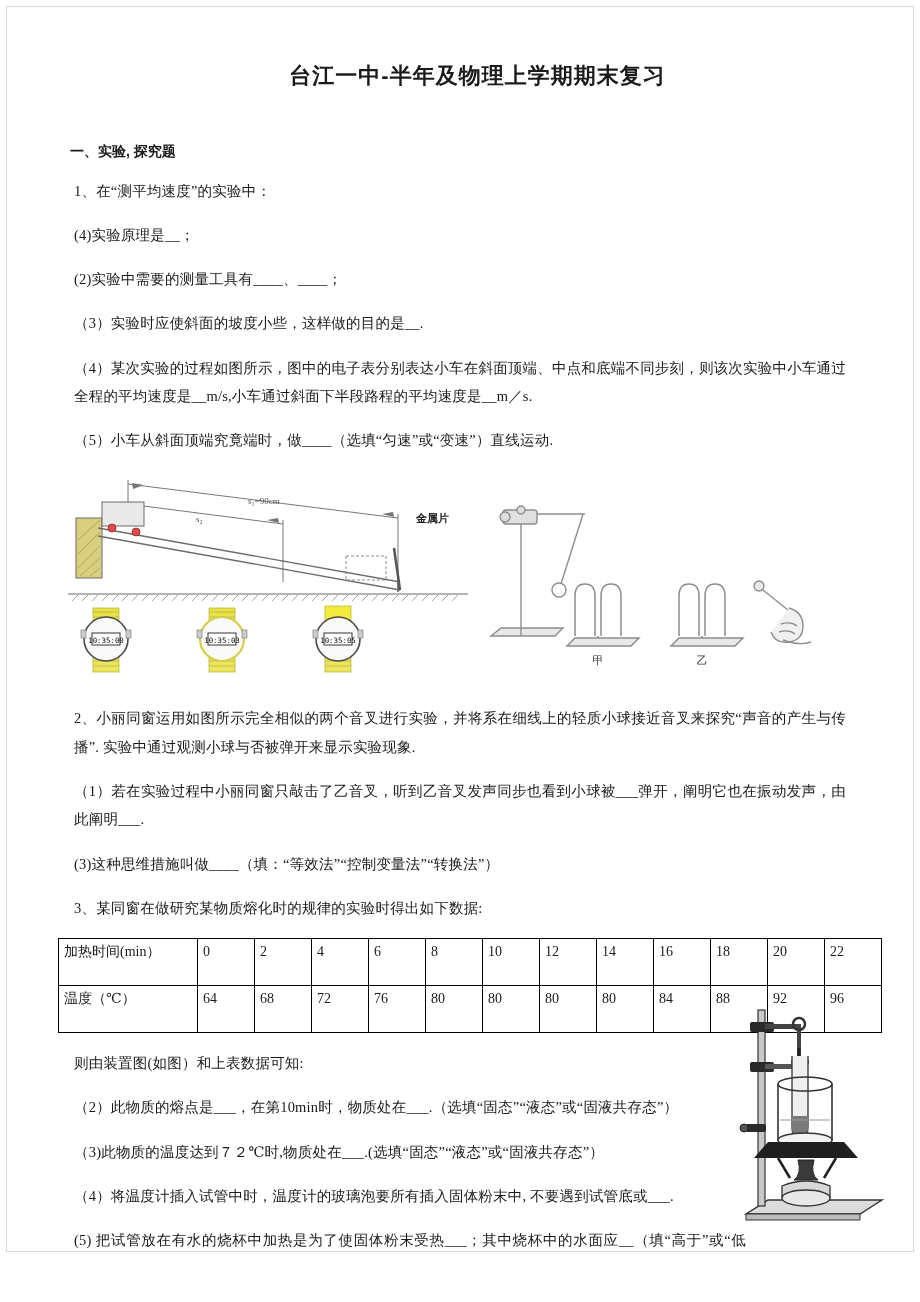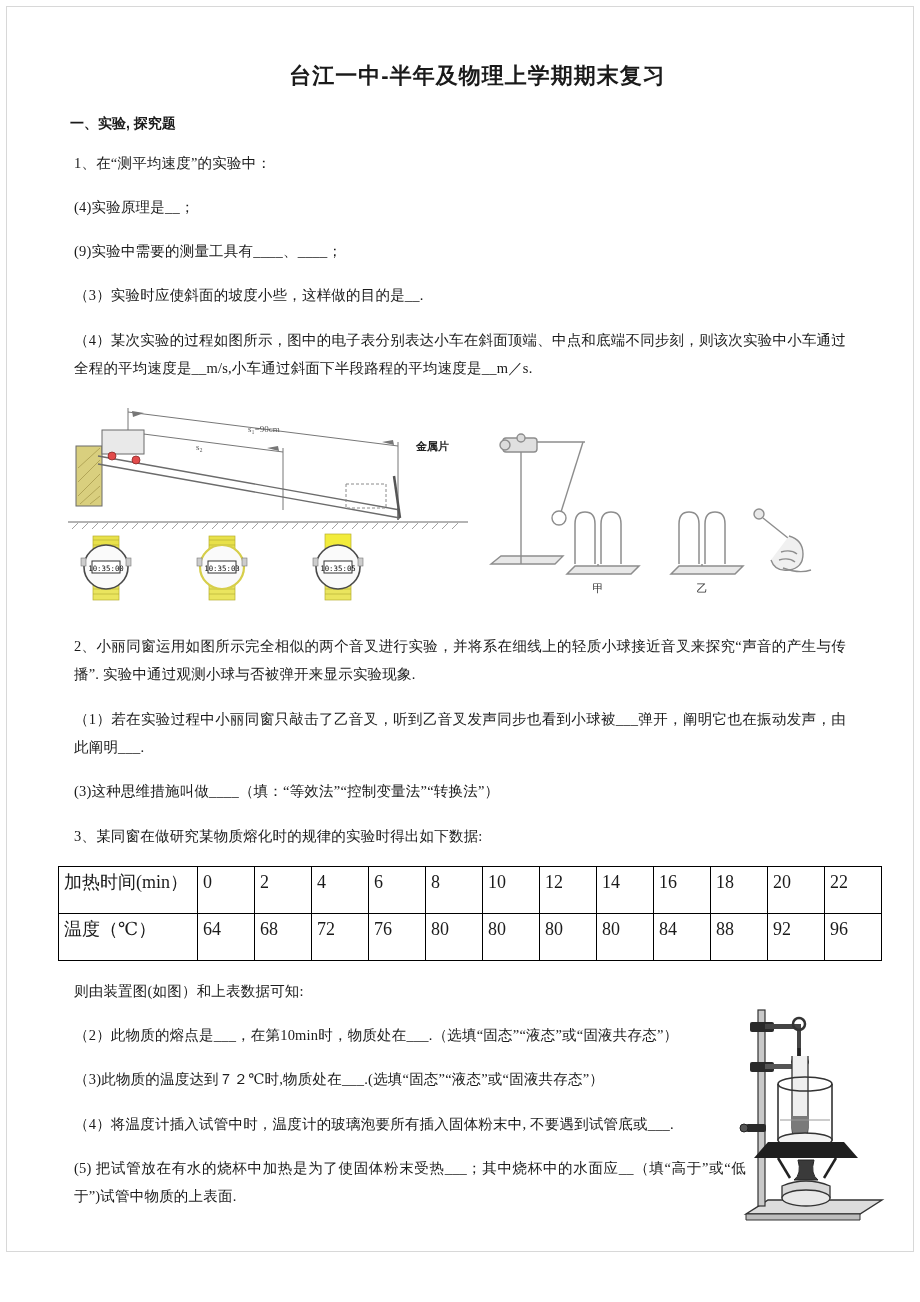--- a/index.html
+++ b/index.html
@@ -41,21 +41,21 @@
     padding-top: 62px;
     padding-left: 35px;
     line-height: 1.3;
     font-family: "Liberation Sans", "DejaVu Sans", sans-serif;
   }
 
   
   .section-head {
     font-size: 14px;
     font-weight: bold;
-    margin-top: 24px;
+    margin-top: 52px;
     margin-left: 12px;
     font-family: "Liberation Sans", "DejaVu Sans", sans-serif;
   }
 
   
   p.q {
     font-size: 14.5px;
     line-height: 1.95;
     margin: 16px;
     padding: 0;
@@ -84,21 +84,21 @@
     width: 400px;
     height: 185px;
   }
 
   
   table.data {
     border-collapse: collapse;
     margin-top: 10px;
     width: 824px;
     table-layout: fixed;
-    font-size: 18px;
+    font-size: 14px;
     font-family: "Liberation Serif", "DejaVu Serif", serif;
   }
   table.data td, table.data th {
     border: 1px solid #000;
     padding: 4px 5px;
     vertical-align: top;
     text-align: left;
     font-weight: normal;
     height: 38px;
     word-break: break-all;
@@ -129,23 +129,24 @@
 
   <div class="content">
 
     <div class="doc-title">台江一中-半年及物理上学期期末复习</div>
 
     <div class="section-head">一、实验, 探究题</div>
 
     <div class="blk">
       <p class="q">1、在“测平均速度”的实验中：</p>
       <p class="q">(4)实验原理是__；</p>
-      <p class="q">(9)实验中需要的测量工具有____、____；</p>
+      <p class="q">(2)实验中需要的测量工具有____、____；</p>
       <p class="q">（3）实验时应使斜面的坡度小些，这样做的目的是__.</p>
       <p class="q">（4）某次实验的过程如图所示，图中的电子表分别表达小车在斜面顶端、中点和底端不同步刻，则该次实验中小车通过全程的平均速度是__m/s,小车通过斜面下半段路程的平均速度是__m／s.</p>
+      <p class="q">（5）小车从斜面顶端究竟端时，做____（选填“匀速”或“变速”）直线运动.</p>
     </div>
 
     <div class="fig-row">
 
       <svg class="fig-incline" viewBox="0 0 400 210">
 
         <g stroke="#777" fill="none" stroke-width="1">
           <line x1="60" y1="14" x2="330" y2="48"></line>
           <line x1="60" y1="34" x2="215" y2="54"></line>
           <line x1="60" y1="10" x2="60" y2="40"></line>

